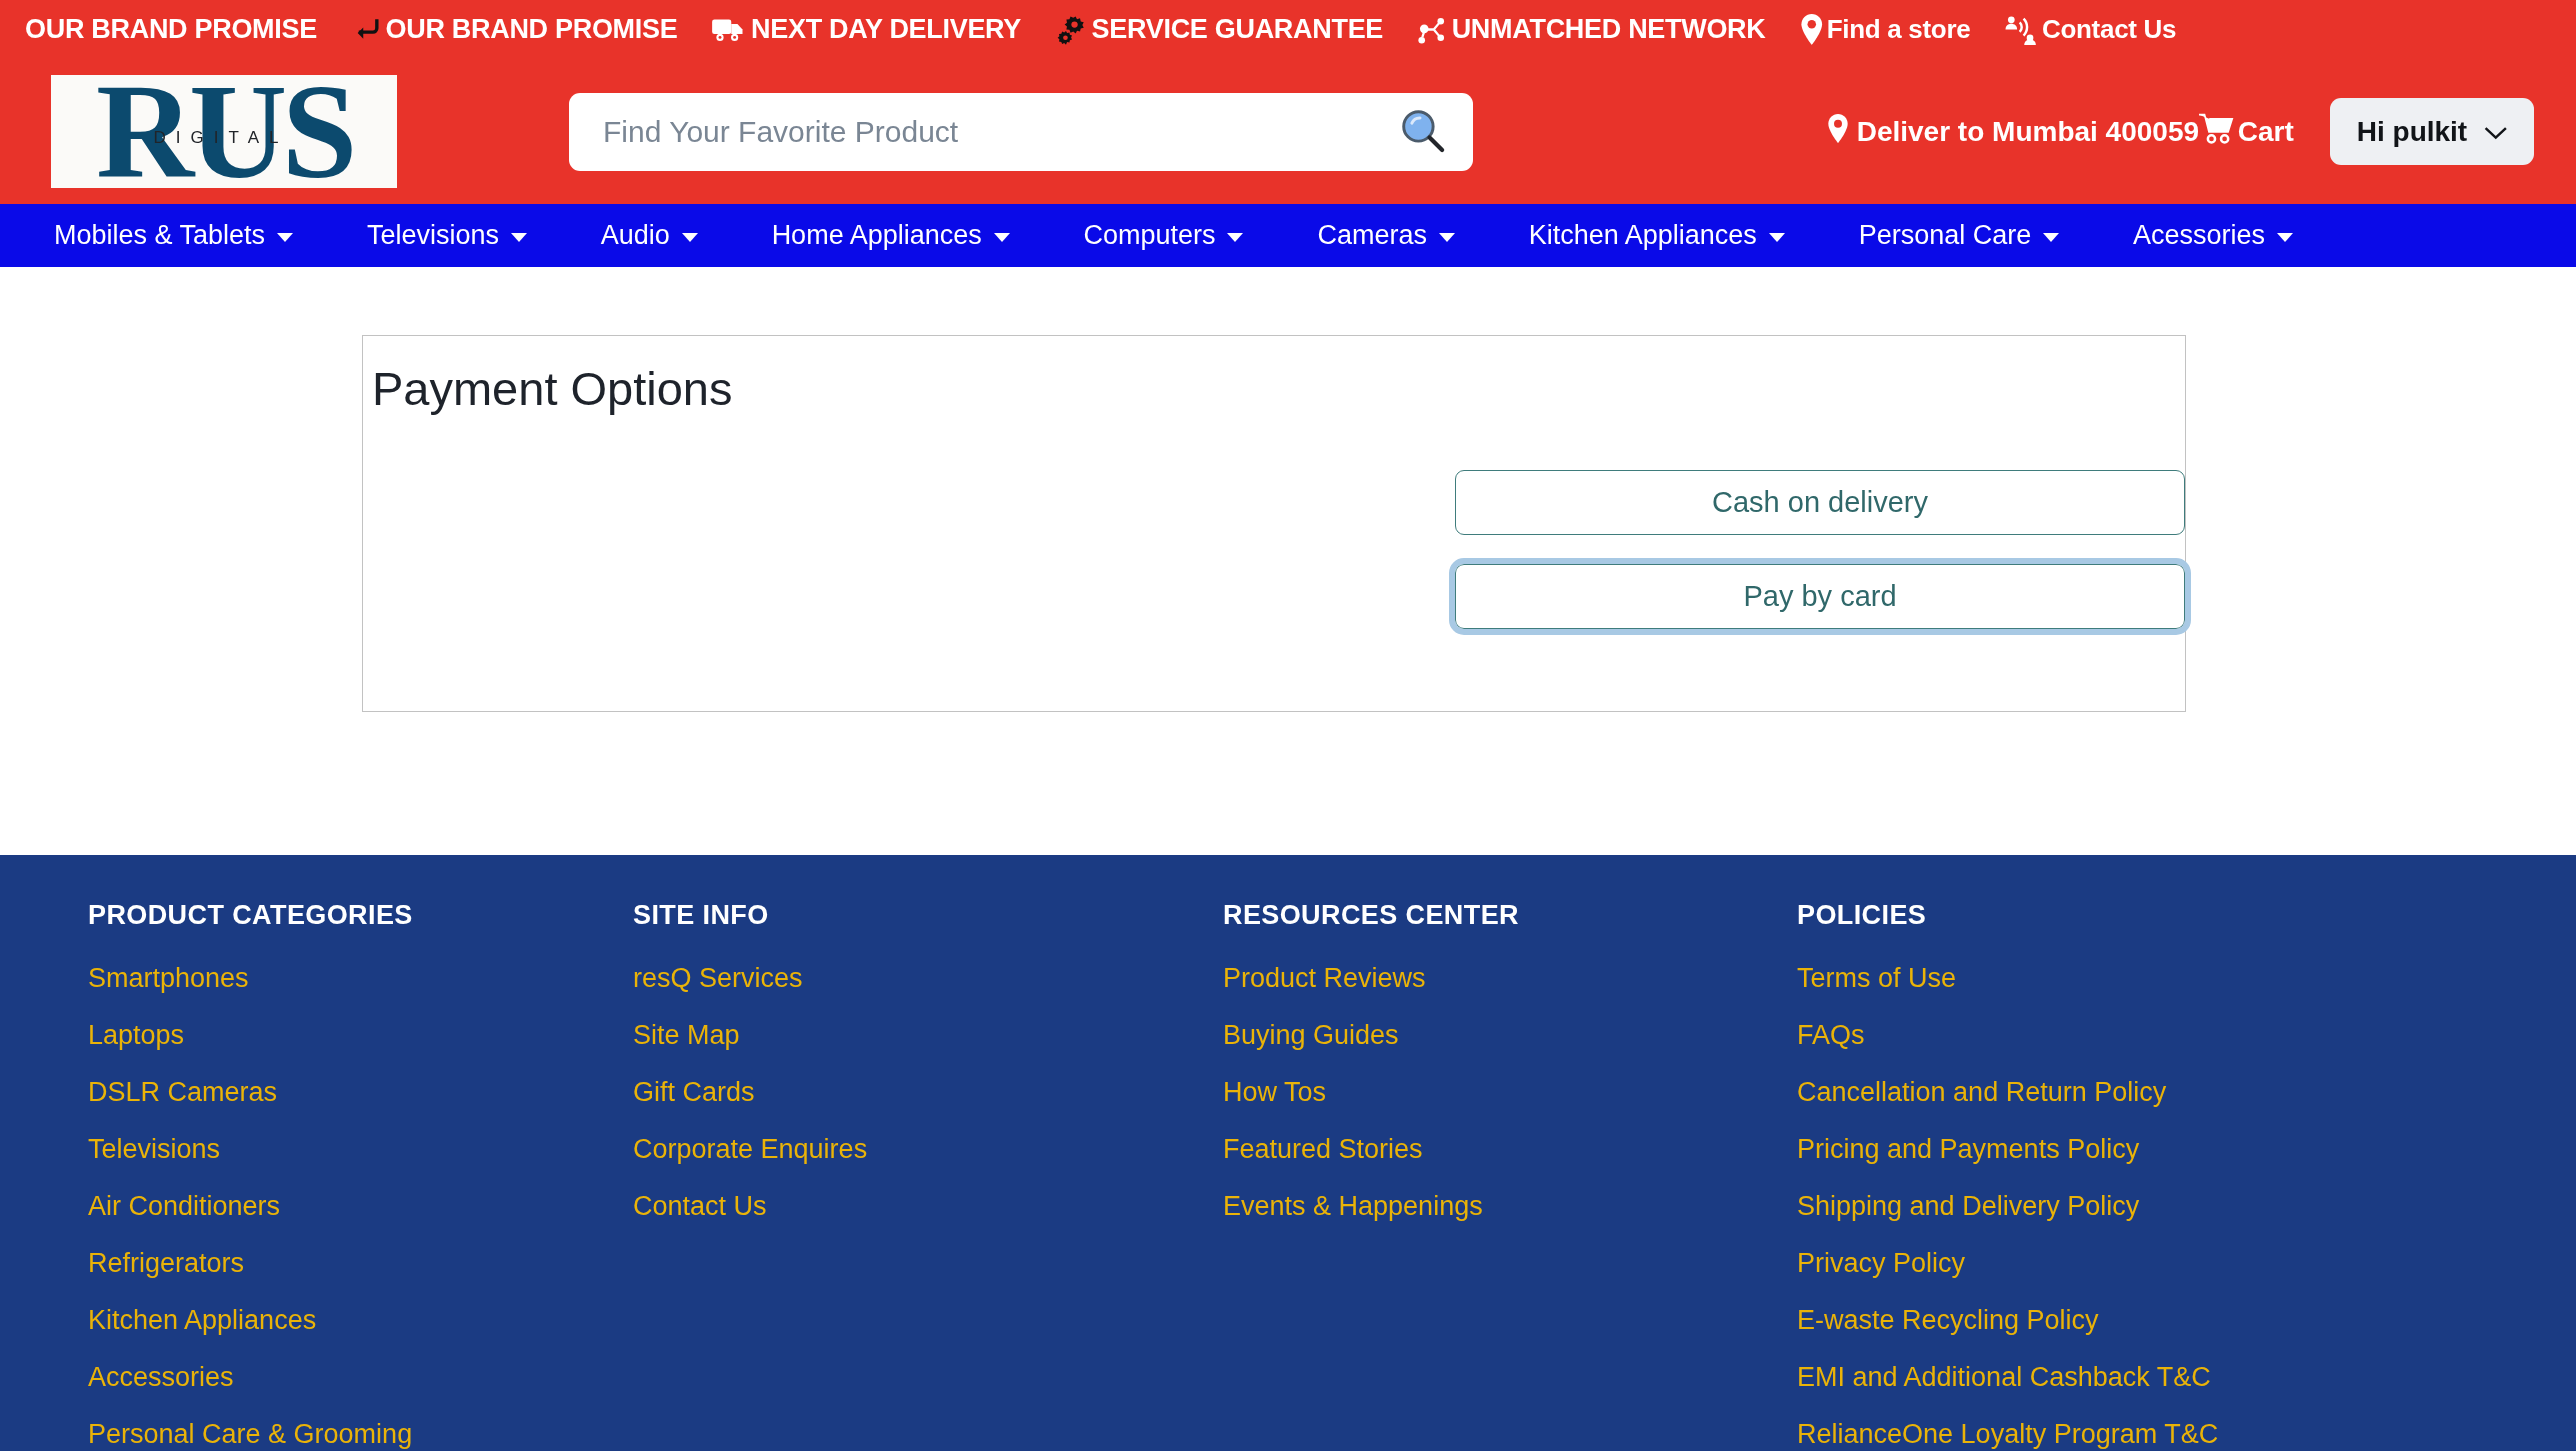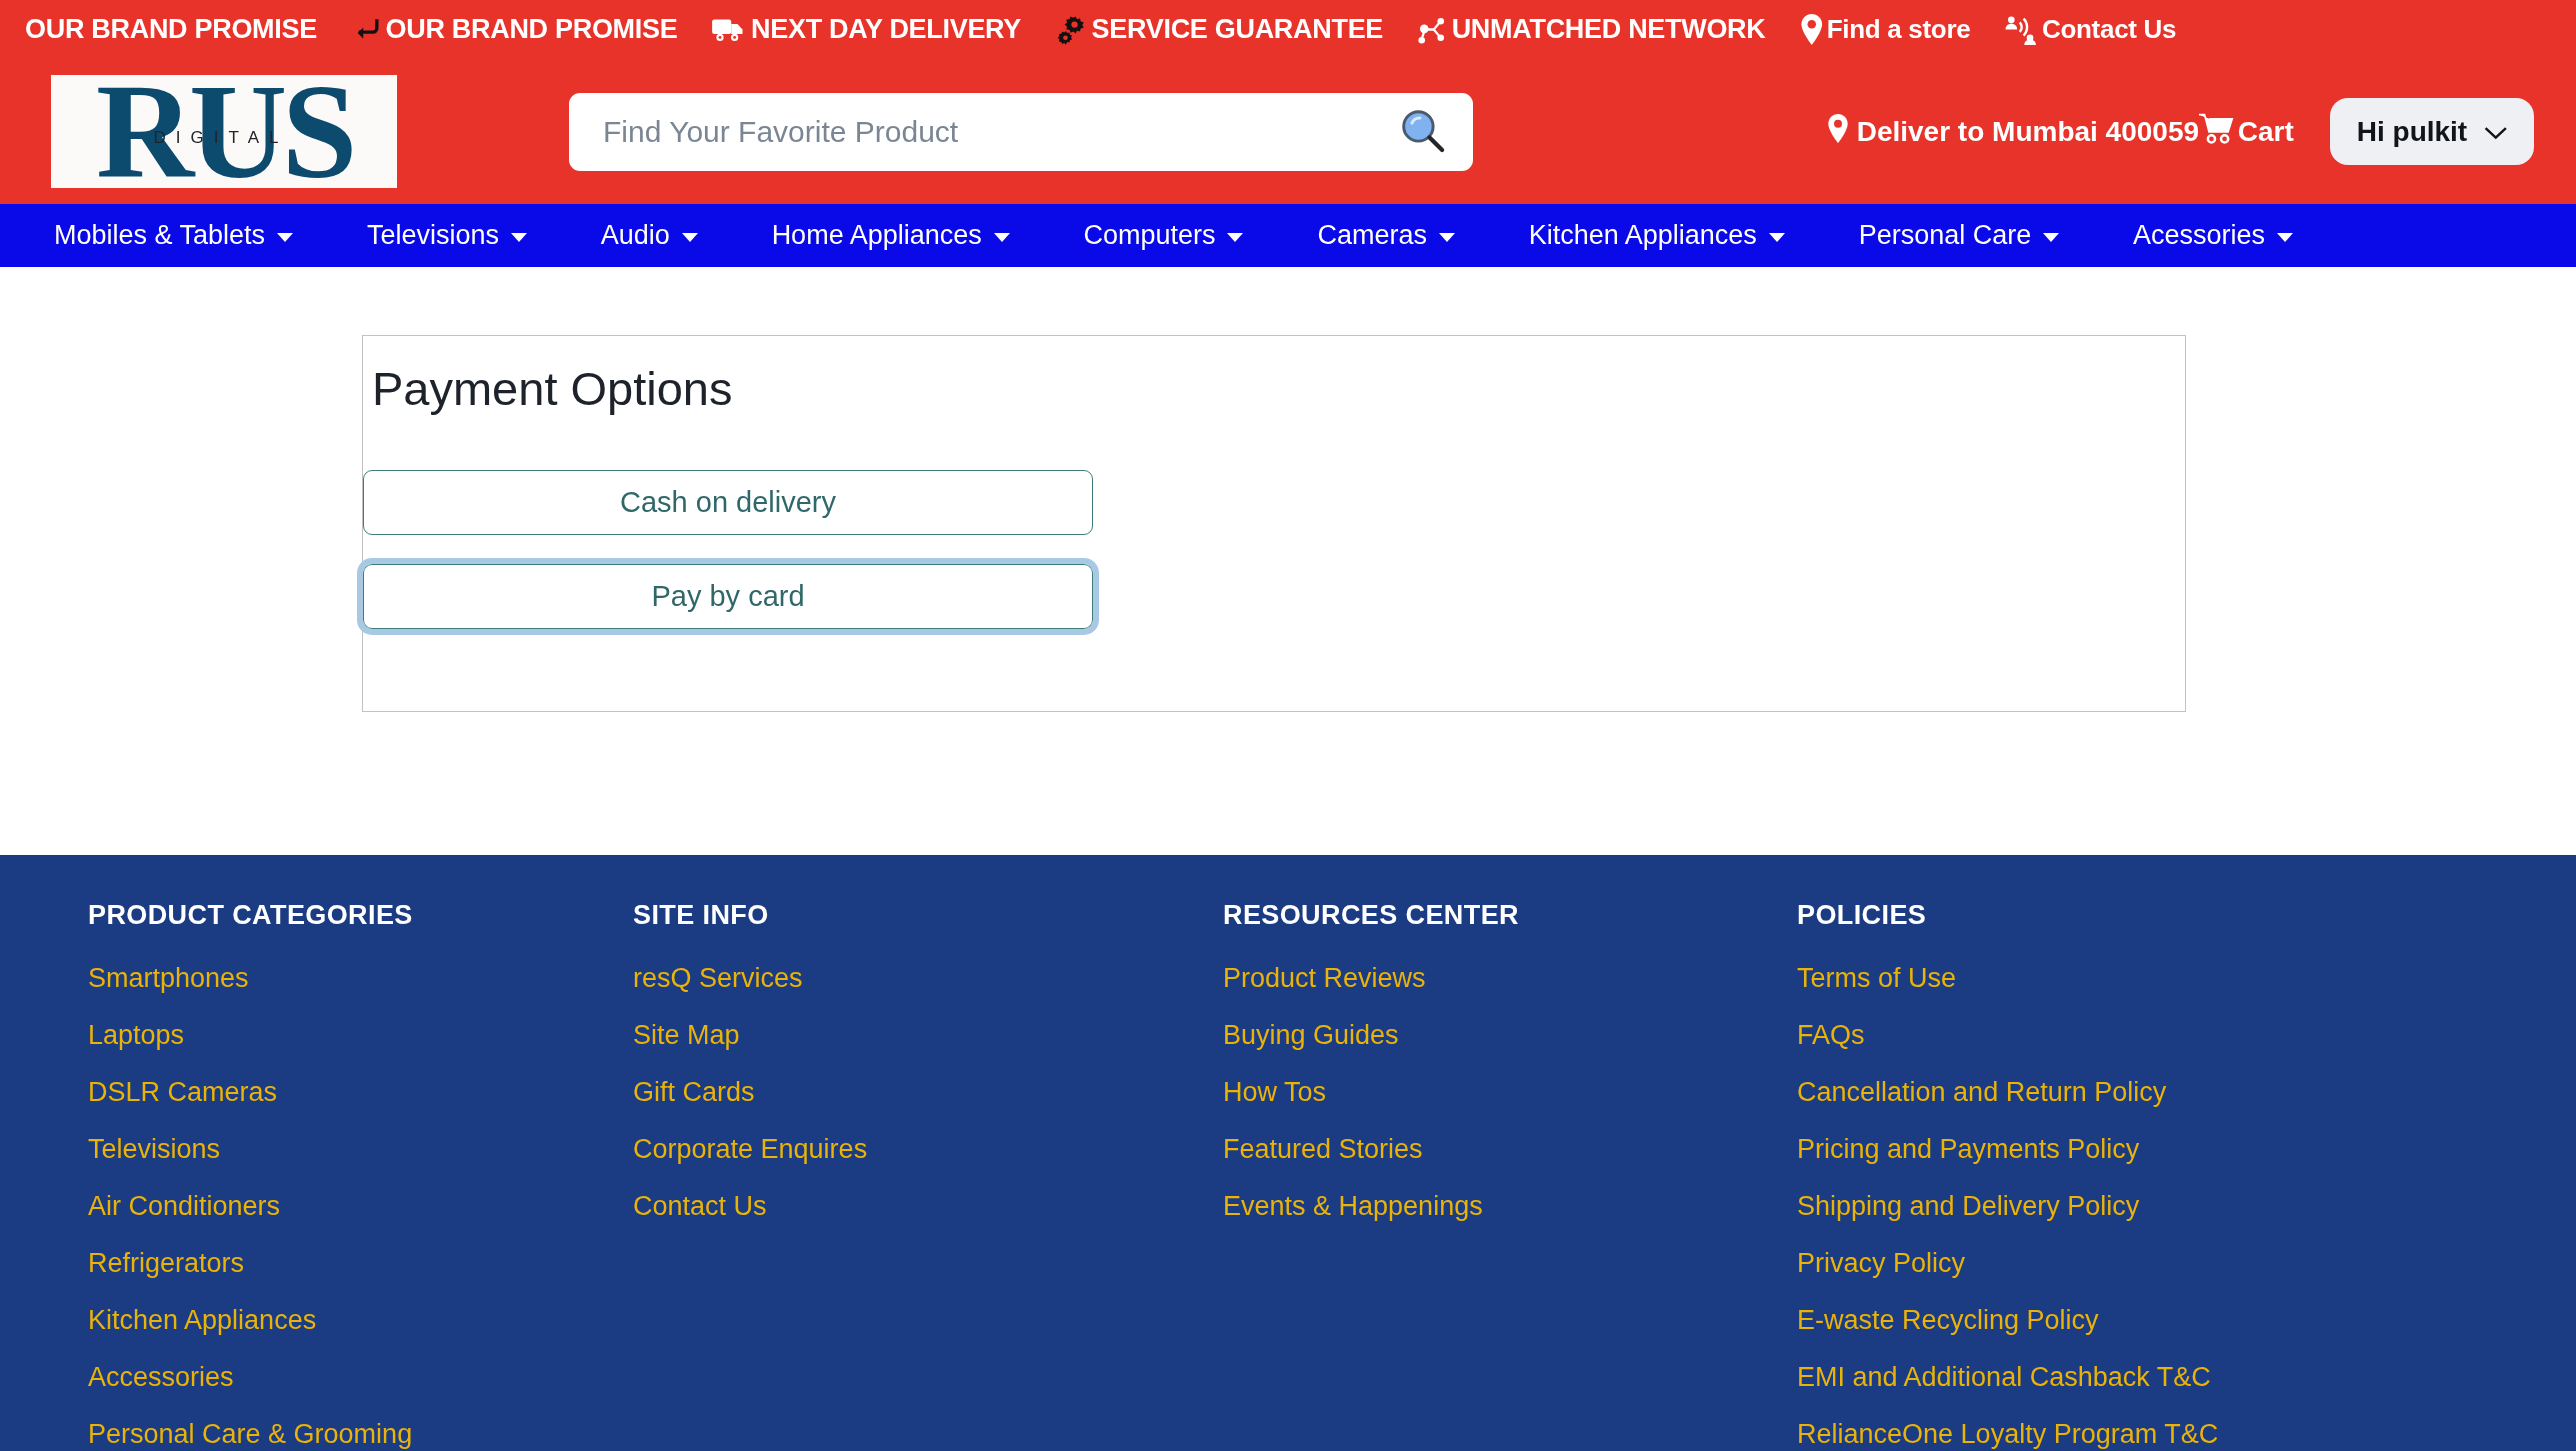--- a/index.html
+++ b/index.html
@@ -123,21 +123,21 @@
   .deliver-to .pi-icon { margin-right: 7.2px; }
   .cart-link {
     display: flex; align-items: center;
     color: #fff; font-weight: bold; font-size: 28px;
     margin-right: 36px;
   }
   .cart-link .pi-icon { margin-right: 2.7px; }
   .acct-btn {
     background: #eef0f3;
     border: none;
-    border-radius: 18px;
+    border-radius: 11px;
     height: 67px;
     padding: 0 27px;
     display: flex; align-items: center; gap: 16.3px;
     font-size: 28px; font-weight: bold; color: #111418;
     font-family: "Liberation Sans", sans-serif;
     cursor: pointer;
   }
 
   
   .navbar {
@@ -184,21 +184,21 @@
     font-size: 47px;
     color: #1e232b;
     font-weight: normal;
     padding: 25px 0 0 3.6px;
     margin-left: 5.4px;
   }
   .pay-options {
     margin-top: 54px;
     display: flex;
     flex-direction: column;
-    align-items: flex-start;
+    align-items: flex-end;
     gap: 29px;
   }
   .pay-btn {
     width: 730px;
     height: 65px;
     background: #ffffff;
     border: 1.8px solid #3f7c7c;
     border-radius: 9px;
     color: #30686a;
     font-size: 29px;

